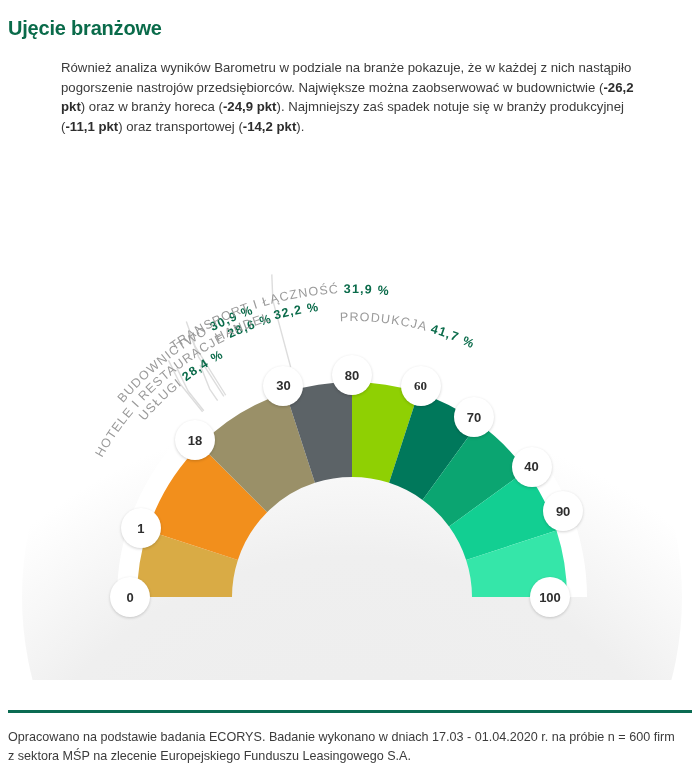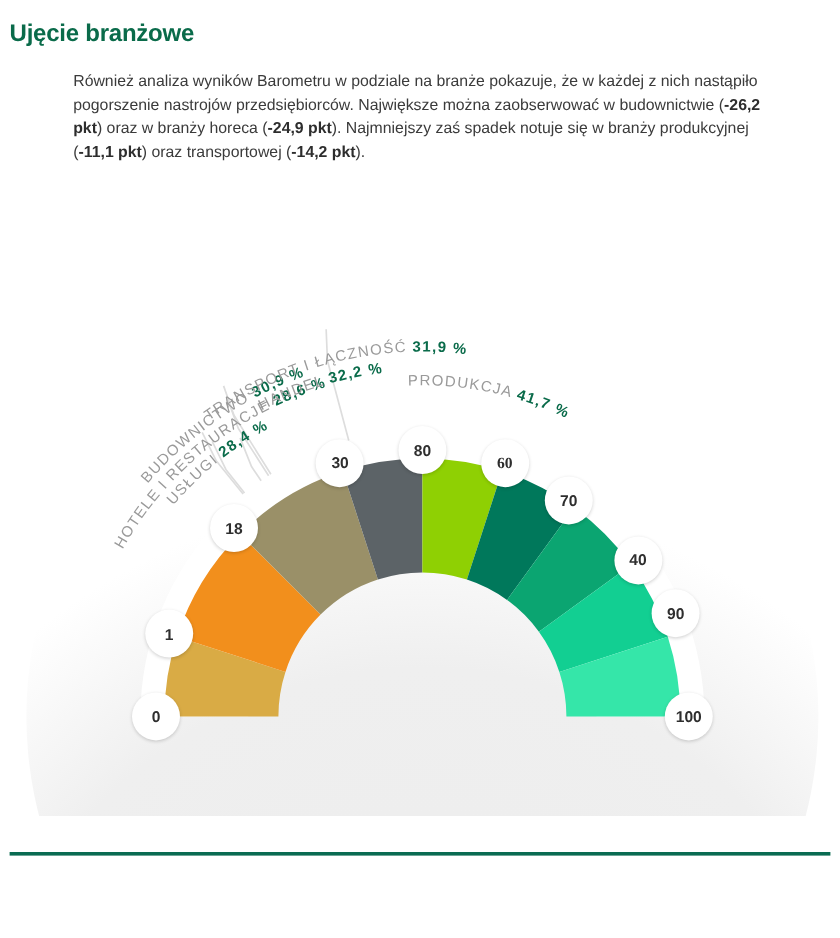--- a/index.html
+++ b/index.html
@@ -110,19 +110,23 @@
     <div id="bubble-layer">
         <div class="tick-bubble" style="left: 130px; top: 447px;">0</div>
         <div class="tick-bubble" style="left: 140.865px; top: 378.398px;">1</div>
         <div class="tick-bubble" style="left: 195.022px; top: 290.022px;">18</div>
         <div class="tick-bubble" style="left: 283.398px; top: 235.865px;">30</div>
         <div class="tick-bubble" style="left: 352px; top: 225px;">80</div>
         <div class="tick-bubble" style="left: 420.602px; top: 235.865px; font-family: Liberation Serif, serif;">60</div>
         <div class="tick-bubble" style="left: 474px; top: 267.398px; text-align: center;">70</div>
         <div class="tick-bubble" style="left: 531.602px; top: 316.512px;">40</div>
         <div class="tick-bubble" style="left: 563.135px; top: 361px;">90</div>
-        <div class="tick-bubble" style="left: 574px; top: 447px;">100</div>
+        <div class="tick-bubble" style="left: 550px; top: 447px;">100</div>
       </div>
   </div>
 
   <div id="footer-rule"></div>
+  <div id="footnote">
+    <span>Opracowano na podstawie badania ECORYS. Badanie wykonano w dniach 17.03 - 01.04.2020 r. na próbie</span>
+    <span>n = 600 firm z sektora MŚP na zlecenie Europejskiego Funduszu Leasingowego S.A.</span>
+  </div>
 
 </div>
 
 </body></html>

